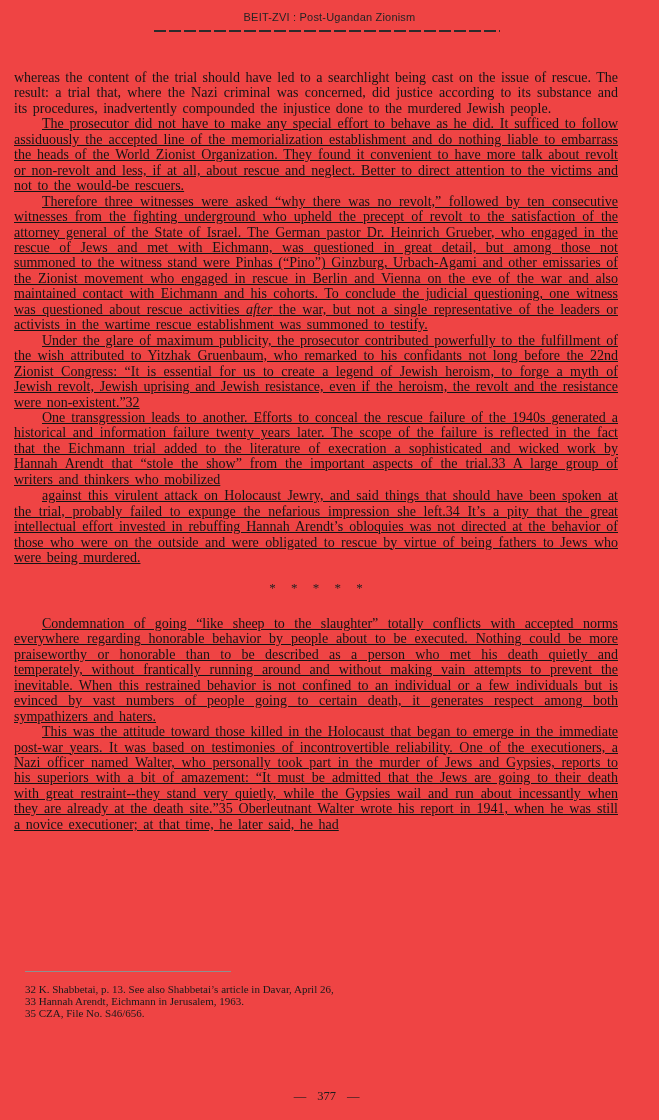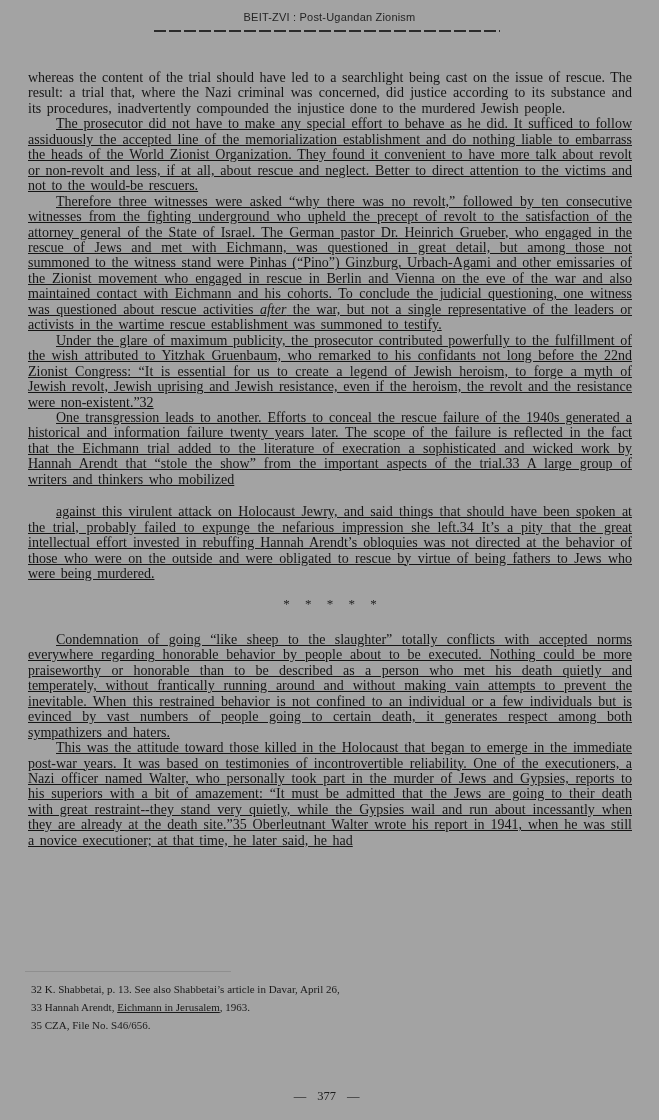--- a/index.html
+++ b/index.html
@@ -8,21 +8,21 @@
     height: 1120px;
     background: #ffffff;
     position: relative;
     font-family: "Liberation Serif", serif;
     color: #161616;
     overflow: hidden;
   }
   .page {
     position: absolute;
     inset: 0;
-    background: #a3a3a3;
+    background: #ef4444;
   }
   
   .header-title {
     position: absolute;
     top: 11px;
     left: 0;
     right: 0;
     text-align: center;
     font-family: "Liberation Sans", sans-serif;
     font-size: 11px;
@@ -34,31 +34,31 @@
     top: 30px;
     left: 154px;
     width: 346px;
     height: 2px;
     background: repeating-linear-gradient(90deg, #2b2b2b 0 12px, transparent 12px 15px);
   }
   
   .body-text {
     position: absolute;
     top: 70px;
-    left: 28px;
+    left: 14px;
     width: 604px;
     font-size: 14px;
     line-height: 15.45px;
     text-align: justify;
     word-spacing: 2px;
     color: #141414;
   }
   .body-text p { margin: 0; padding: 0; }
   p.indent { text-indent: 28px; text-decoration: underline; }
-  p.gap-before { margin-top: 17px; }
+  p.gap-before { margin-top: 1px; }
   .star-divider {
     margin-top: 14px;
     margin-bottom: 21px;
     text-align: center;
     text-indent: 0;
     word-spacing: 12px;
     font-size: 13px;
     color: #222222;
   }
   
@@ -71,22 +71,22 @@
     line-height: 11.9px;
     text-align: left;
     color: #1a1a1a;
   }
   .fn-rule {
     width: 206px;
     height: 1px;
     background: #8f8f8f;
     margin-bottom: 12px;
   }
-  .footnotes p { margin: 6px; padding: 0; }
-  .u { text-decoration: underline; }
+  .footnotes p { margin: 0; padding: 0; }
+  .u { }
   
   .page-number {
     position: absolute;
     top: 1089px;
     left: 0;
     right: 6px;
     text-align: center;
     font-size: 12.5px;
     color: #1c1c1c;
   }

